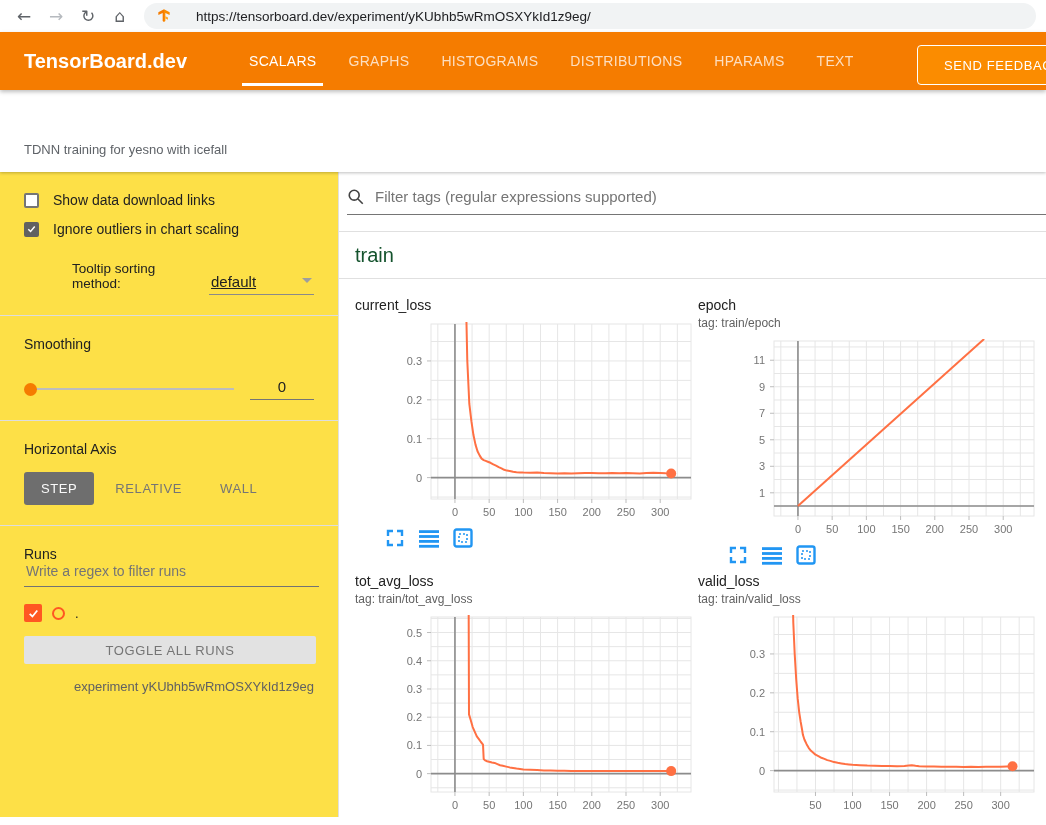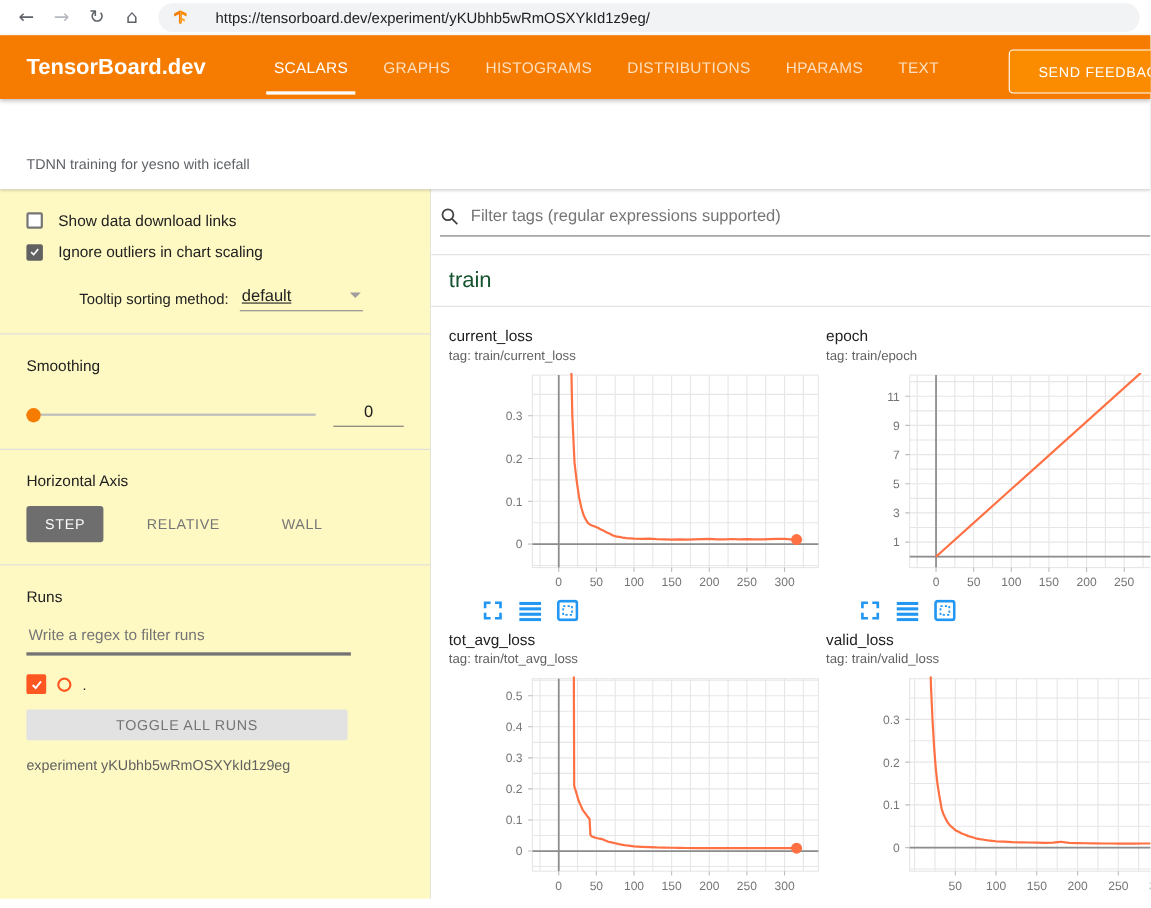--- a/index.html
+++ b/index.html
@@ -26,55 +26,55 @@
   .tab.active { color:#fff; }
   .tab.active::after { content:""; position:absolute; left:9px; right:9px; bottom:4px; height:3px; background:#fff; }
   .feedback-btn { position:absolute; left:917px; top:13px; width:185px; height:40px; border:1px solid #fff;
                   border-radius:4px; background:#fb8c00; color:#fff; font-size:13px; letter-spacing:0.6px;
                   display:flex; align-items:center; padding-left:26px; cursor:pointer; }
   
   .experiment-bar { height:82px; background:#fff; position:relative; box-shadow:0 1px 3px rgba(0,0,0,0.25); z-index:4; }
   .experiment-title { position:absolute; left:24px; bottom:15px; font-size:13px; color:#5f6368; }
   
   .content { display:flex; height:645px; }
-  .sidebar { width:392px; flex-shrink:0; background:#fef9c3; border-right:1px solid #e0e0e0; overflow:hidden; }
+  .sidebar { width:339px; flex-shrink:0; background:#fde047; border-right:1px solid #e0e0e0; overflow:hidden; }
   .side-section { padding:20px 24px 20px 24px; border-bottom:1px solid #ddd; }
   .side-section.last { border-bottom:none; }
   .cb-row { display:flex; align-items:center; gap:14px; margin-bottom:13px; font-size:14px; color:#212121; }
   .cb { width:15px; height:15px; border:2px solid #757575; border-radius:2px; background:#fff; flex-shrink:0; cursor:pointer;
         display:flex; align-items:center; justify-content:center; }
   .cb.checked { background:#616161; border-color:#616161; }
   .tooltip-row { display:flex; align-items:flex-end; gap:10px; margin-top:24px; }
   .tooltip-label { font-size:13.5px; color:#212121; padding-bottom:4px;margin-left:48px; }
   .dropdown { width:112px; border-bottom:1px solid #8a8a8a; font-size:15px; color:#212121; padding:0 2px 4px 2px;
               display:flex; justify-content:space-between; align-items:center; cursor:pointer;text-decoration:underline; }
   .dd-arrow { width:0; height:0; border-left:5px solid transparent; border-right:5px solid transparent;
               border-top:5px solid #9e9e9e; margin-bottom:3px; }
   .section-label { font-size:14px; color:#212121; }
   .slider-row { display:flex; align-items:center; gap:16px; margin-top:26px; }
   .slider { flex:1; height:2px; background:#bdbdbd; position:relative; cursor:pointer; }
   .slider-thumb { position:absolute; left:0; top:-5.5px; width:13px; height:13px; border-radius:50%; background:#f57c00; cursor:pointer; }
   .smooth-val { width:64px; text-align:center; font-size:15px; color:#212121; border-bottom:1px solid #757575; padding-bottom:4px; }
-  .axis-btns { display:flex; gap:22px; margin-top:15px; }
+  .axis-btns { display:flex; gap:4px; margin-top:15px; }
   .axis-btn { padding:9px 17px; font-size:13px; letter-spacing:0.6px; color:#757575; border-radius:3px;
               background:transparent; cursor:pointer; }
   .axis-btn.active { background:#6e6e6e; color:#fafafa; }
-  .runs-filter { margin-top:18px; width:295px; border-bottom:3px solid #737373; padding-bottom:6px; }
+  .runs-filter { width:295px; border-bottom:1px solid #737373; padding-bottom:6px; }
   .runs-filter input { border:none; outline:none; background:transparent; width:100%; font-size:14px;
                        font-family:"Liberation Sans",sans-serif; color:#212121; }
   .runs-filter input::placeholder { color:#757575; opacity:1; }
   .run-row { display:flex; align-items:center; gap:10px; margin-top:17px; }
   .run-cb { width:18px; height:18px; border-radius:2px; background:#ff5722; display:flex; align-items:center;
             justify-content:center; cursor:pointer; }
   .run-circle { width:13px; height:13px; border-radius:50%; border:2.5px solid #ff5722; }
   .run-name { font-size:13px; color:#212121; }
   .toggle-btn { margin-top:14px; width:292px; height:28px; background:#e2e2e2; color:#757575; font-size:13px;
                 letter-spacing:0.6px; border-radius:2px; display:flex; align-items:center; justify-content:center;
                 cursor:pointer; }
-  .exp-label { margin-top:15px; font-size:13px; color:#616161; }
+  .exp-label { margin-top:15px; font-size:13px; color:#616161;text-align:right; }
   
   .main { flex:1; background:#fff; overflow:hidden; }
   .filter-row { display:flex; align-items:center; margin:15px 0 0 8px; border-bottom:1px solid #757575;
                 padding-bottom:8px; gap:8px; }
   .filter-row input { border:none; outline:none; background:transparent; flex:1; font-size:15px;
                       font-family:"Liberation Sans",sans-serif; color:#212121; }
   .filter-row input::placeholder { color:#757575; opacity:1; }
   .card { margin-top:16px; border-top:1px solid #e0e0e0; background:#fff; }
   .card-header { height:47px; line-height:47px; padding-left:16px; font-size:20px; color:#14532d;
                  border-bottom:1px solid #e0e0e0; cursor:pointer; }
@@ -191,21 +191,20 @@
       </svg>
       <input type="text" placeholder="Filter tags (regular expressions supported)" style="">
     </div>
 
     <div class="card">
       <div class="card-header">train</div>
       <div class="charts">
 
         <div class="chart-card">
           <div class="chart-title">current_loss</div>
-          <div class="chart-tag">tag: train/current_loss</div>
           <svg class="plot" width="340" height="204">
               <rect x="76" y="4" width="260" height="175" fill="#ffffff" stroke="#e6e6e6"></rect>
               <line x1="82.84210526315789" y1="4" x2="82.84210526315789" y2="179" stroke="#e6e6e6" stroke-width="1"></line>
               <line x1="99.94736842105263" y1="4" x2="99.94736842105263" y2="179" stroke="#e6e6e6" stroke-width="1"></line>
               <line x1="117.05263157894737" y1="4" x2="117.05263157894737" y2="179" stroke="#e6e6e6" stroke-width="1"></line>
               <line x1="134.1578947368421" y1="4" x2="134.1578947368421" y2="179" stroke="#e6e6e6" stroke-width="1"></line>
               <line x1="151.26315789473685" y1="4" x2="151.26315789473685" y2="179" stroke="#e6e6e6" stroke-width="1"></line>
               <line x1="168.36842105263156" y1="4" x2="168.36842105263156" y2="179" stroke="#e6e6e6" stroke-width="1"></line>
               <line x1="185.4736842105263" y1="4" x2="185.4736842105263" y2="179" stroke="#e6e6e6" stroke-width="1"></line>
               <line x1="202.57894736842104" y1="4" x2="202.57894736842104" y2="179" stroke="#e6e6e6" stroke-width="1"></line>

